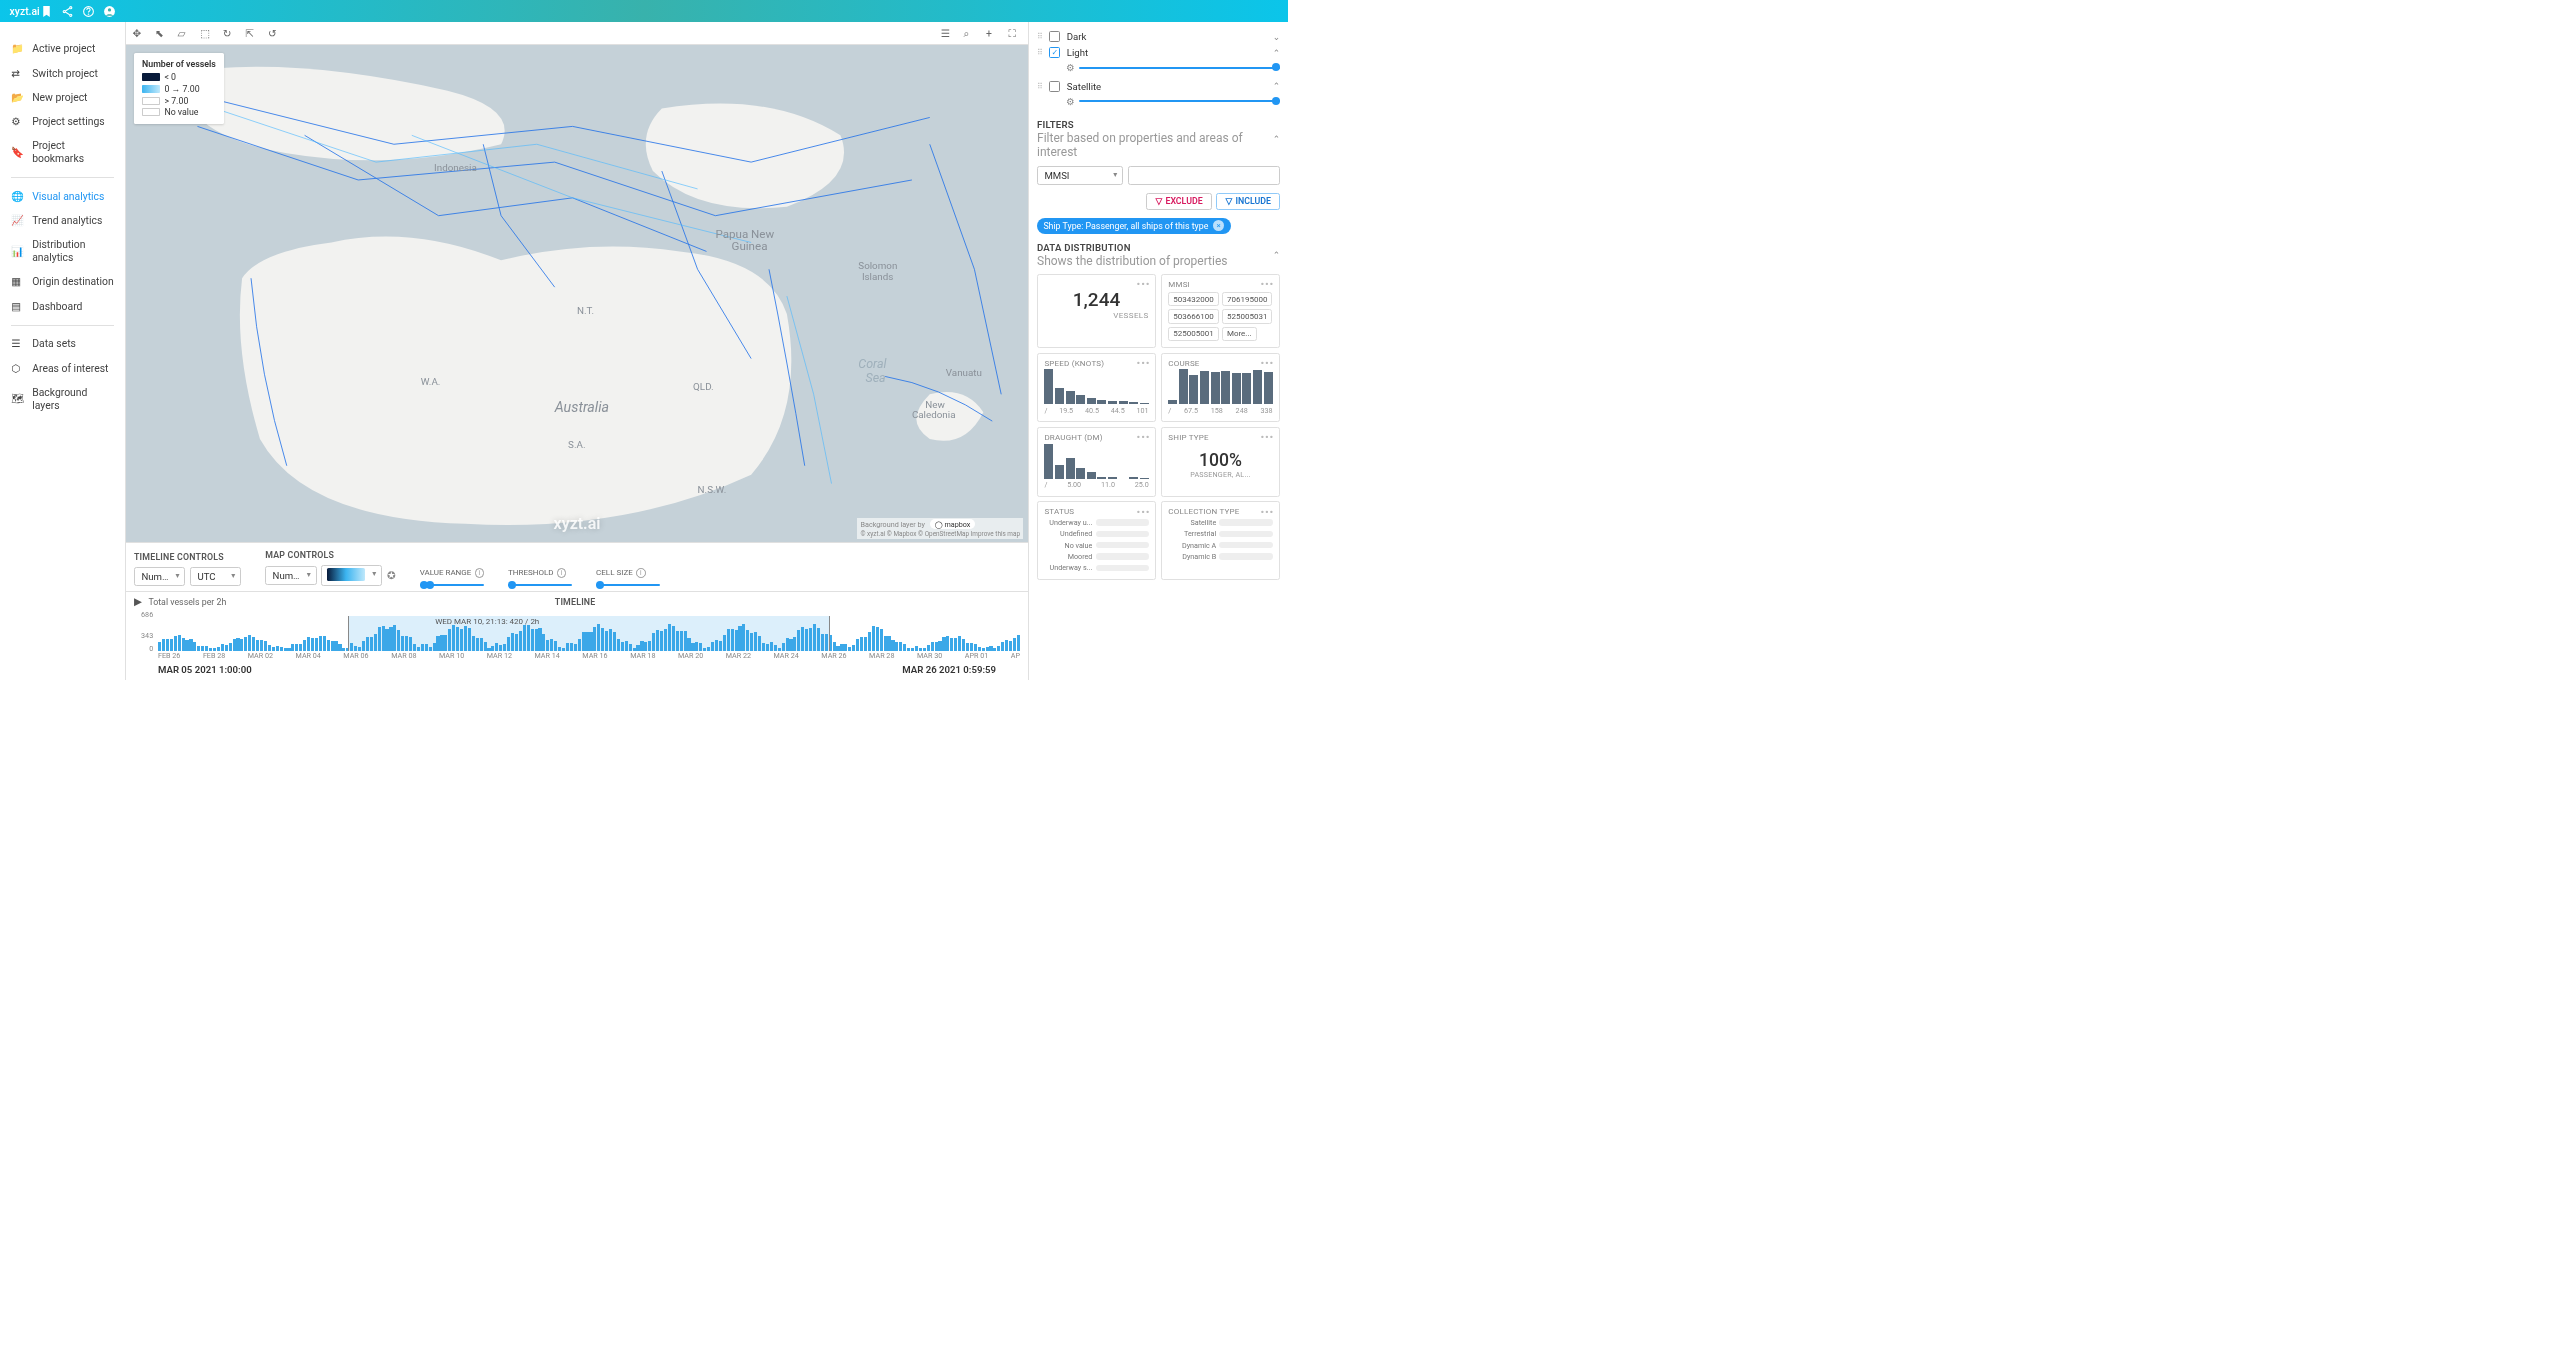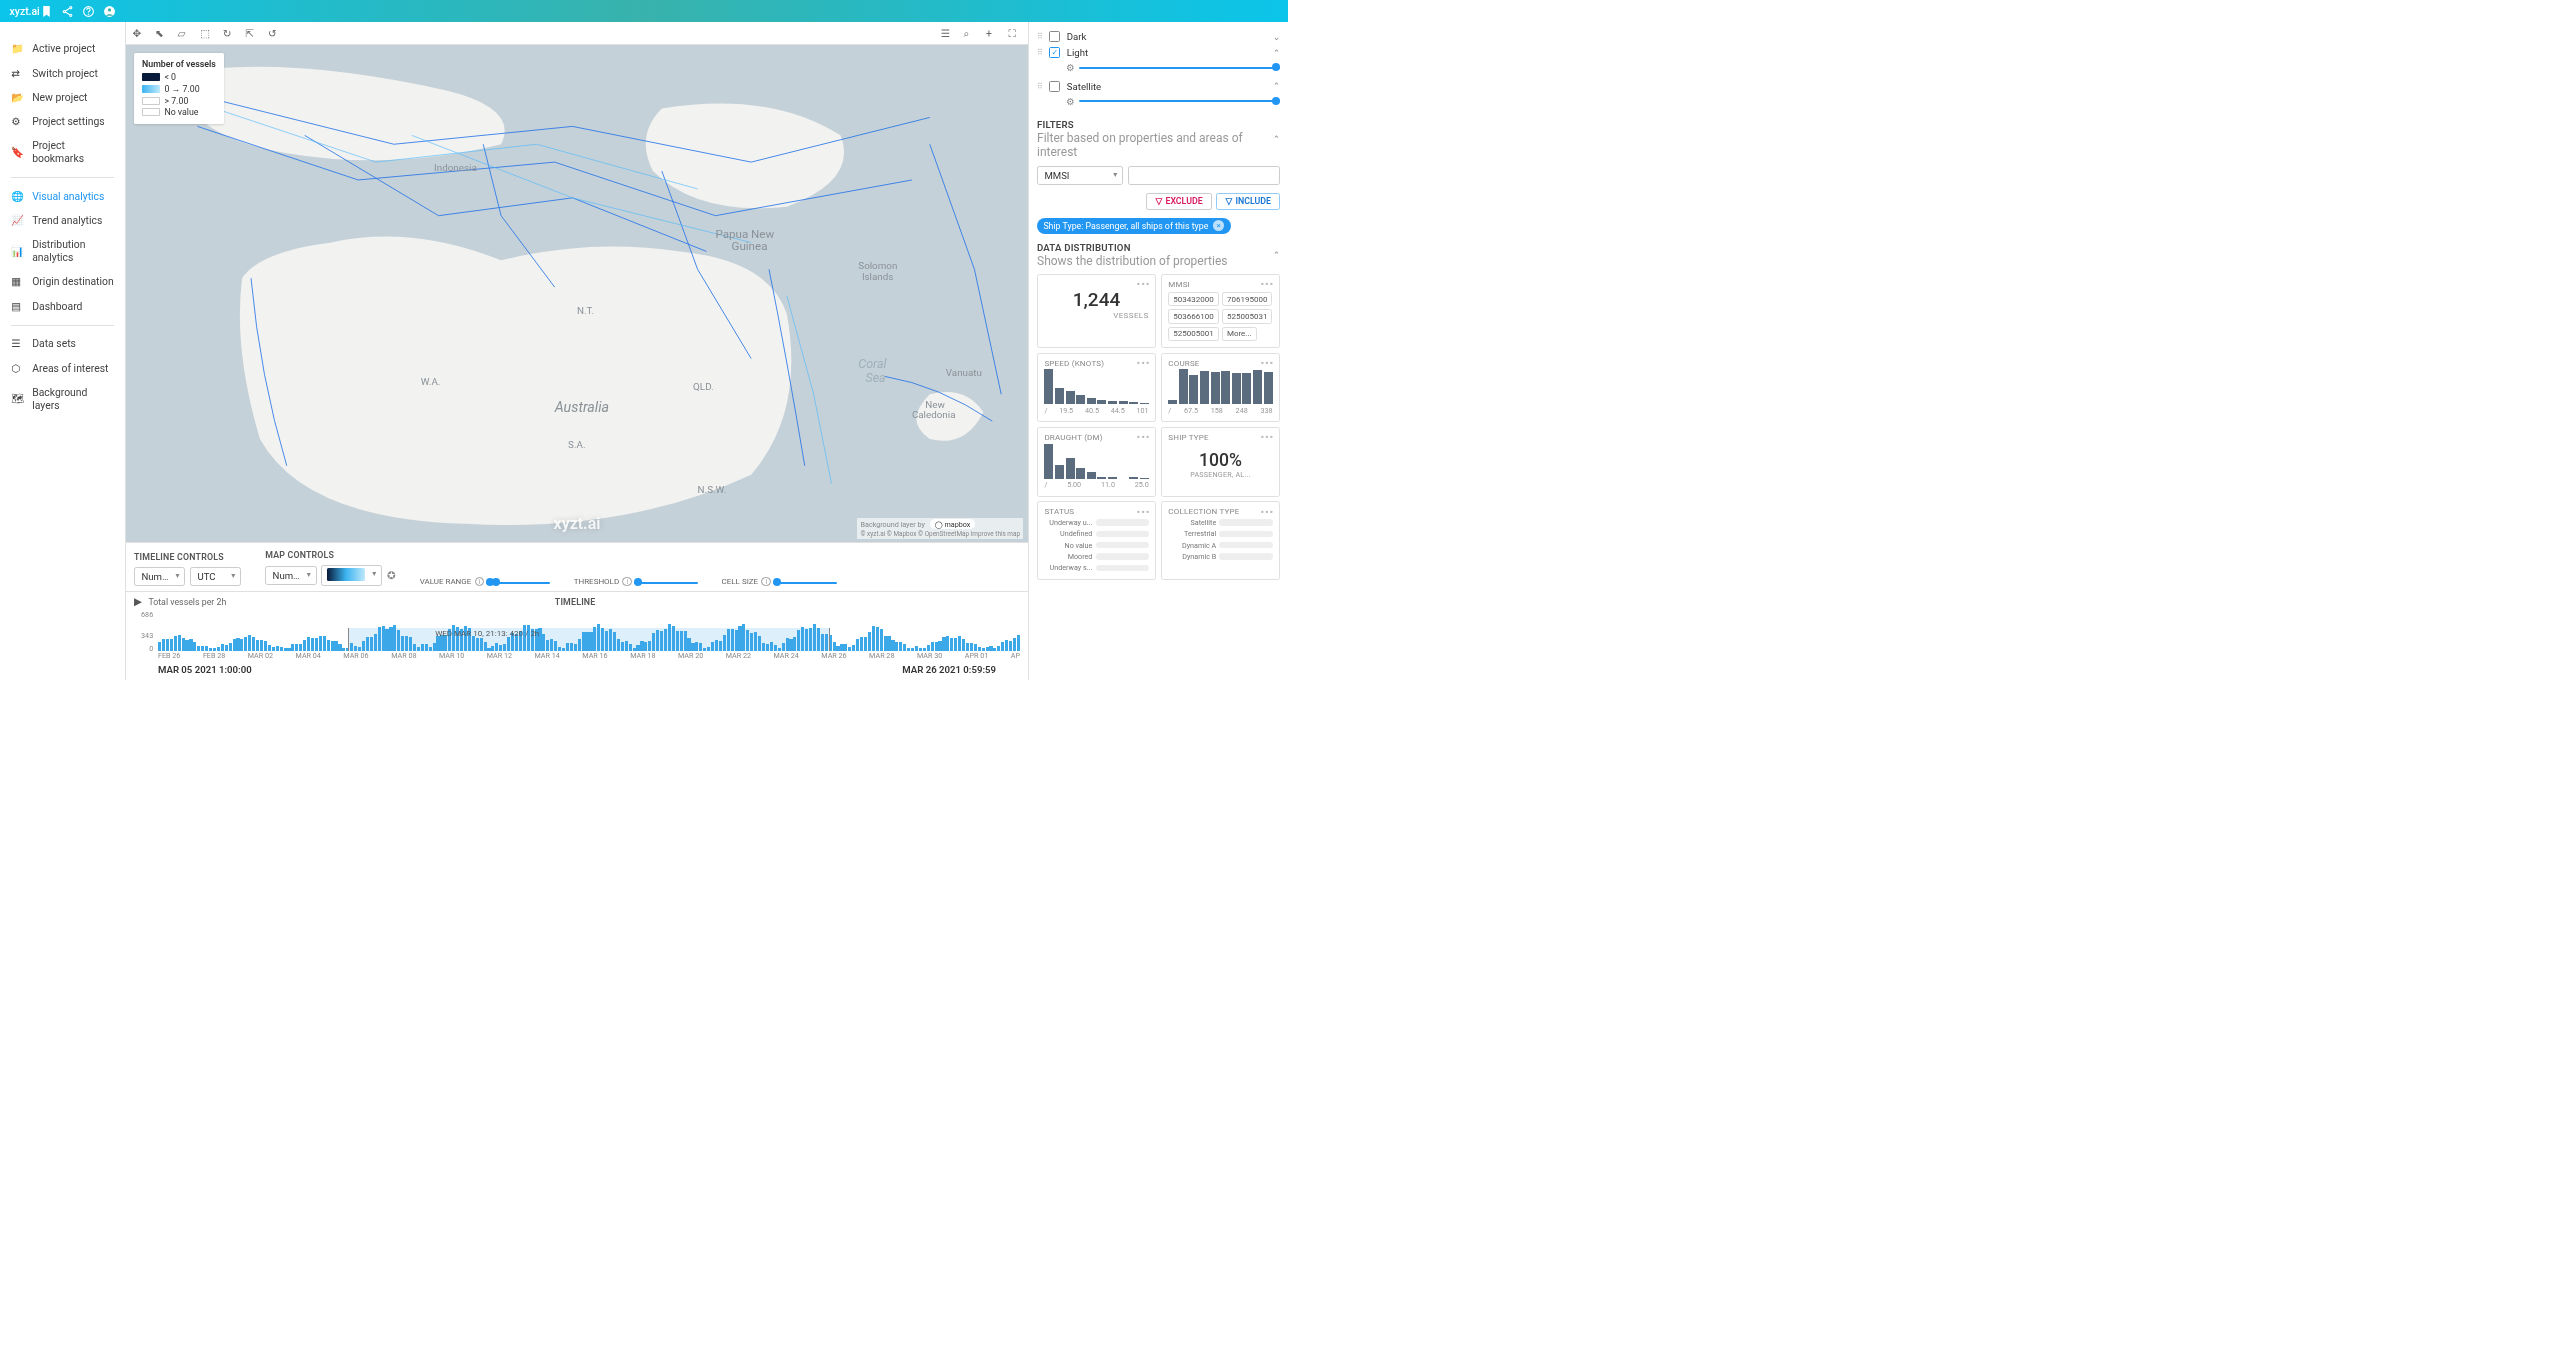--- a/index.html
+++ b/index.html
@@ -39,37 +39,37 @@
 .map-attr .mb { display:inline-block; background:#fff; border-radius:6.4px; padding:0.8px 4.8px; font-size:7.2px; color:#333; margin-left:3.2px;}
 
 
 .bottom-controls { border-top:0.8px solid #e0e0e0; padding:6.4px 8px 4.8px; display:flex; gap:24px; align-items:flex-end; }
 .ctrl-block { display:flex; flex-direction:column; gap:4.8px; }
 .ctrl-title { font-size:8.8px; font-weight:600; color:#555; letter-spacing:0.2px;}
 .ctrl-row { display:flex; gap:4.8px; align-items:center; }
 .sel { border:0.8px solid #ccc; border-radius:2.4px; background:#fff; padding:3.2px 16px 3.2px 6.4px; font-size:9.6px; position:relative; cursor:pointer; min-width:51px;}
 .sel::after { content:'▾'; position:absolute; right:4.8px; top:3.2px; font-size:8px; color:#888; }
 .grad-sel { width:38px; height:13px; background:linear-gradient(90deg,#081a3a,#3bb4f0,#bfe8fb); border-radius:1.6px; display:inline-block;}
-.slider-block { display:flex; gap:1.6px; }
+.slider-block { display:flex; flex-direction:column; gap:1.6px; }
 .slider-lbl { font-size:8px; color:#666; display:flex; align-items:center; gap:3.2px; }
 .slider-lbl .info { width:9.6px;height:9.6px;border:0.8px solid #999;border-radius:50%; display:inline-flex;align-items:center;justify-content:center;font-size:6.4px;color:#999;}
 .slider { width:64px; height:2.4px; background:#2196f3; border-radius:1.6px; margin-top:4.8px; position:relative;}
 .slider .knob { position:absolute; width:8px; height:8px; background:#2196f3; border-radius:50%; top:-3.2px; }
 
 
 .timeline-wrap { border-top:0.8px solid #e0e0e0; padding:3.2px 8px 4.8px; }
 .timeline-head { display:flex; align-items:center; gap:6.4px; font-size:8.8px; color:#666; }
 .timeline-title { flex:1; text-align:center; font-weight:600; color:#555; font-size:8.8px; letter-spacing:0.2px;}
 .timeline-body { position:relative; height:51px; margin-top:3.2px; }
 .tl-yaxis { position:absolute; left:0; top:0; bottom:11.2px; width:22.4px; font-size:7.2px; color:#888; }
 .tl-yaxis div { position:absolute; right:3.2px; }
 .tl-chart { position:absolute; left:24px; right:0; top:0; bottom:11.2px; }
 .tl-bars { position:absolute; inset:0; display:flex; align-items:flex-end; gap:0.8px; }
 .tl-bar { flex:1; background:#3ba8e8; }
-.tl-sel { position:absolute; top:16px; bottom:0; background:rgba(59,168,232,.18); border-left:0.8px solid #888;border-right:0.8px solid #888;}
+.tl-sel { position:absolute; top:4px; bottom:0; background:rgba(59,168,232,.18); border-left:0.8px solid #888;border-right:0.8px solid #888;}
 .tl-tooltip{ position:absolute; top:1.6px; font-size:8px; color:#555; white-space:nowrap;}
 .tl-xaxis { position:absolute; left:24px; right:0; bottom:0; height:11.2px; display:flex; justify-content:space-between; font-size:7.2px; color:#888; }
 .tl-range { display:flex; justify-content:space-between; font-size:9.6px; font-weight:600; color:#333; padding:1.6px 24px 0;}
 
 
 .rightpanel { width:260px; border-left:0.8px solid #e0e0e0; padding:6.4px 8px; overflow-y:auto; font-size:9.6px; }
 .layer-row { display:flex; align-items:center; gap:6.4px; padding:2.4px 0; }
 .drag-h { color:#bbb; font-size:8px; cursor:grab;}
 .chk { width:11.2px; height:11.2px; border:1.2px solid #888; border-radius:1.6px; display:inline-flex; align-items:center; justify-content:center; font-size:8px; color:#2196f3; cursor:pointer;}
 .chk.on { border-color:#2196f3; }

